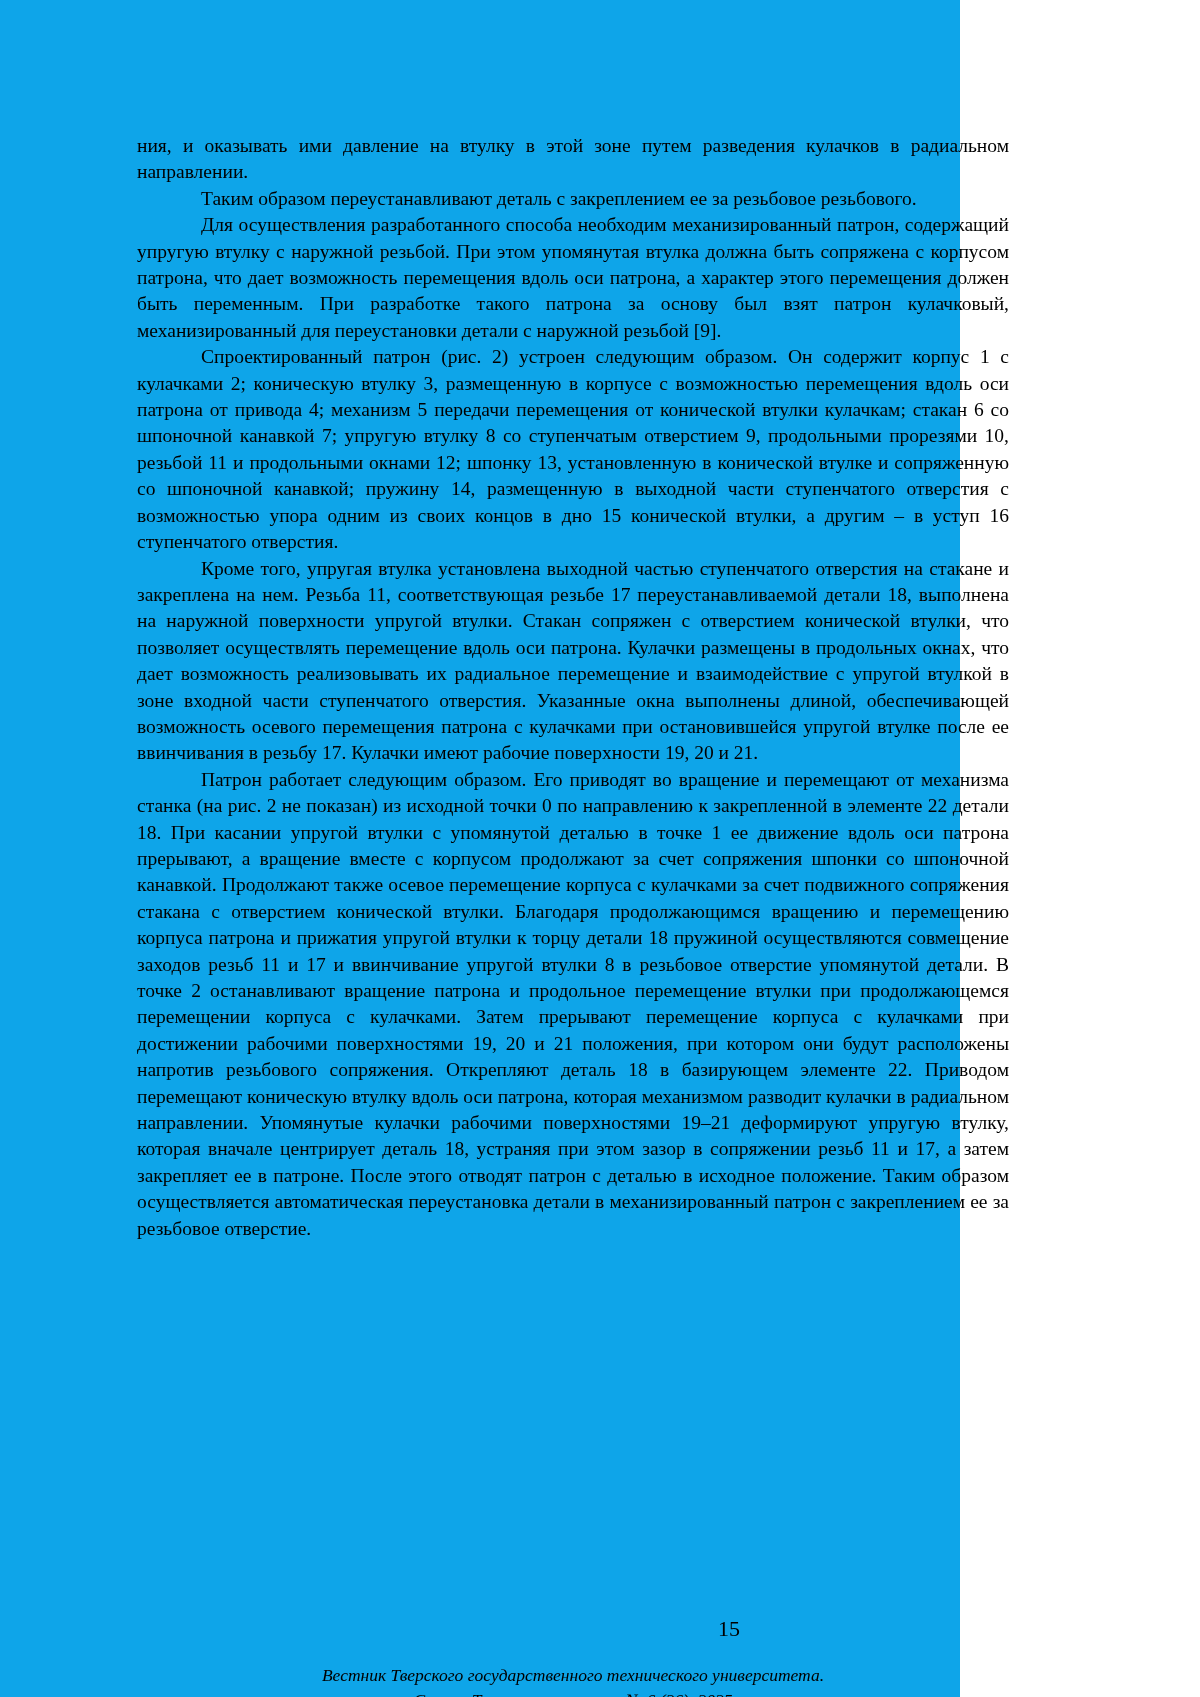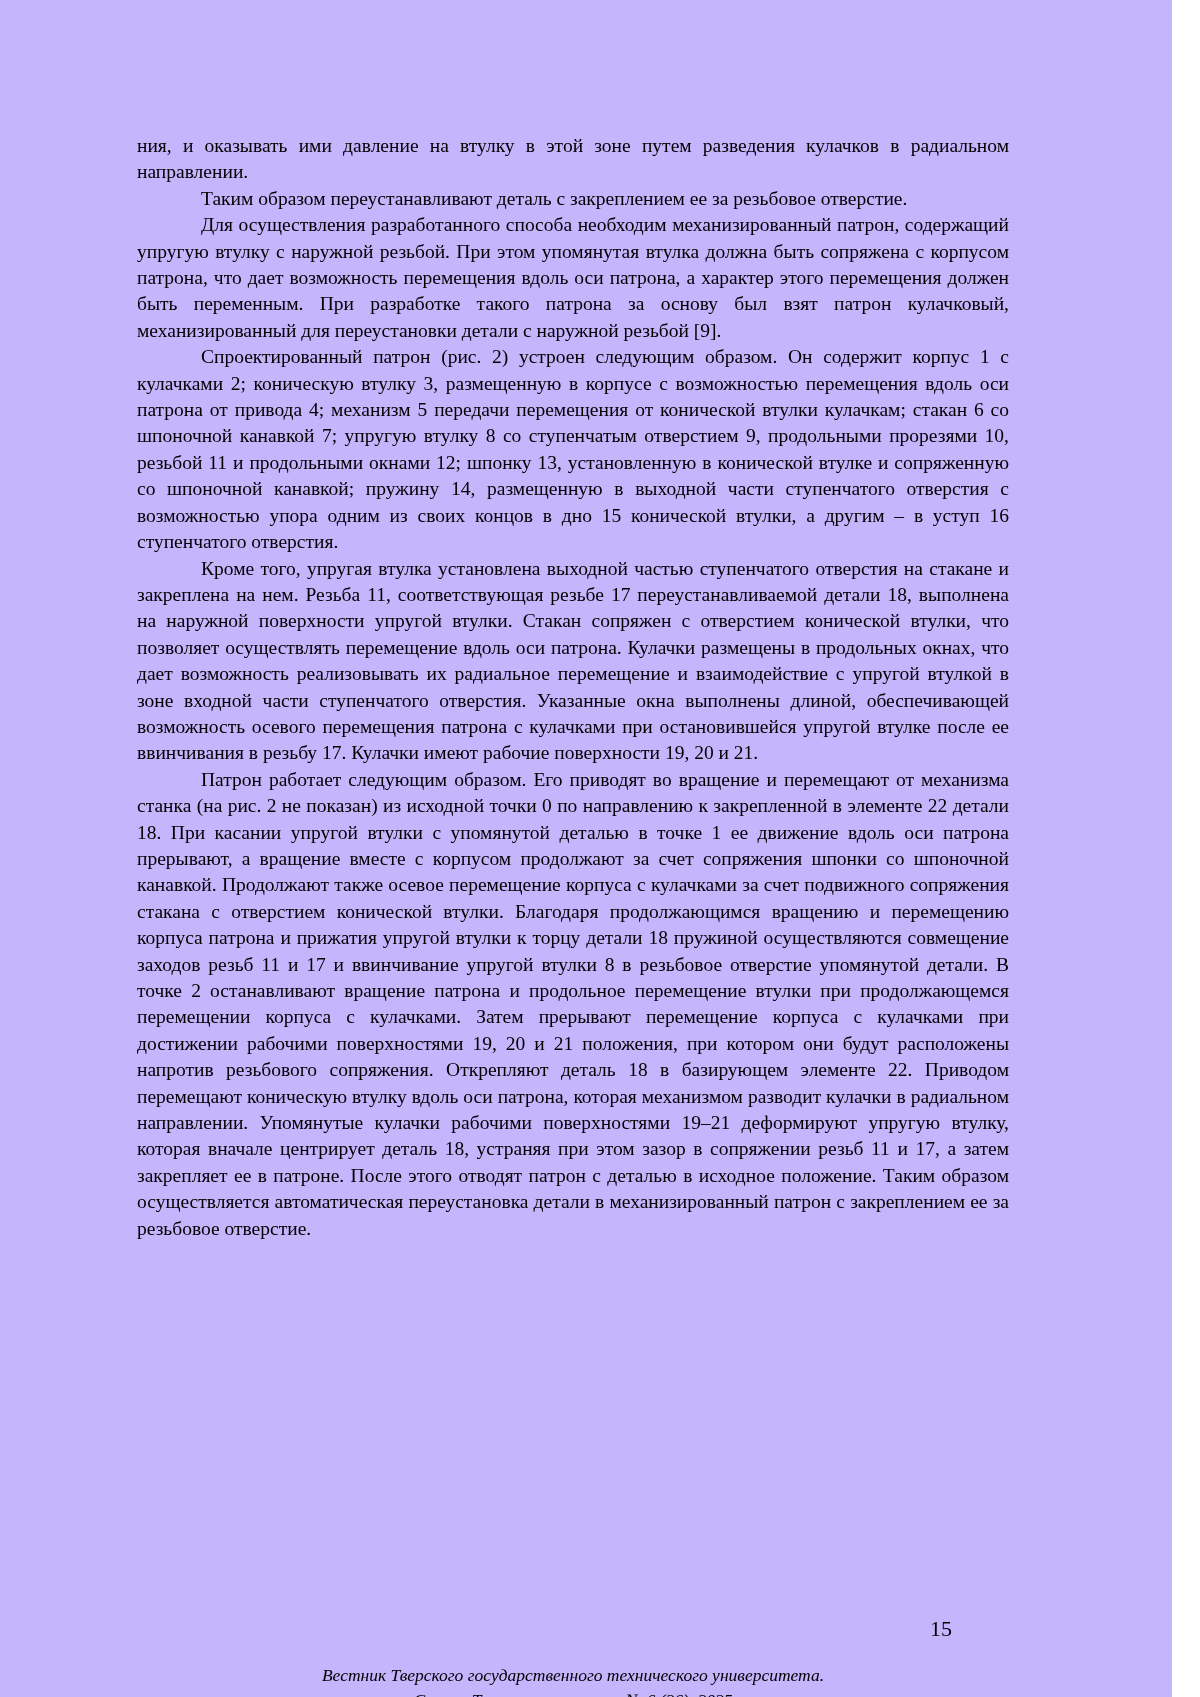--- a/index.html
+++ b/index.html
@@ -9,24 +9,24 @@
   }
   body {
     width: 1200px;
     height: 1697px;
     overflow: hidden;
     font-family: "Liberation Serif", "DejaVu Serif", serif;
     color: #000000;
   }
   .page {
     position: relative;
-    width: 1172px;
+    width: 960px;
     height: 1697px;
     box-sizing: border-box;
-    background: #c4b5fd;
+    background: #0ea5e9;
   }
   .text-block {
     position: absolute;
     left: 137px;
     top: 133px;
     width: 872px;
     font-size: 19.5px;
     line-height: 26.4px;
     text-align: justify;
   }
@@ -57,21 +57,21 @@
     line-height: 26px;
   }
 </style>
 </head>
 <body>
 
 <div class="page">
 
   <div class="text-block">
     <p class="para no-indent">ния, и оказывать ими давление на втулку в этой зоне путем разведения кулачков в радиальном направлении.</p>
-    <p class="para">Таким образом переустанавливают деталь с закреплением ее за резьбовое отверстие.</p>
+    <p class="para">Таким образом переустанавливают деталь с закреплением ее за резьбовое резьбового.</p>
     <p class="para">Для осуществления разработанного способа необходим механизированный патрон, содержащий упругую втулку с наружной резьбой. При этом упомянутая втулка должна быть сопряжена с корпусом патрона, что дает возможность перемещения вдоль оси патрона, а характер этого перемещения должен быть переменным. При разработке такого патрона за основу был взят патрон кулачковый, механизированный для переустановки детали с наружной резьбой [9].</p>
     <p class="para">Спроектированный патрон (рис. 2) устроен следующим образом. Он содержит корпус 1 с кулачками 2; коническую втулку 3, размещенную в корпусе с возможностью перемещения вдоль оси патрона от привода 4; механизм 5 передачи перемещения от конической втулки кулачкам; стакан 6 со шпоночной канавкой 7; упругую втулку 8 со ступенчатым отверстием 9, продольными прорезями 10, резьбой 11 и продольными окнами 12; шпонку 13, установленную в конической втулке и сопряженную со шпоночной канавкой; пружину 14, размещенную в выходной части ступенчатого отверстия с возможностью упора одним из своих концов в дно 15 конической втулки, а другим – в уступ 16 ступенчатого отверстия.</p>
     <p class="para">Кроме того, упругая втулка установлена выходной частью ступенчатого отверстия на стакане и закреплена на нем. Резьба 11, соответствующая резьбе 17 переустанавливаемой детали 18, выполнена на наружной поверхности упругой втулки. Стакан сопряжен с отверстием конической втулки, что позволяет осуществлять перемещение вдоль оси патрона. Кулачки размещены в продольных окнах, что дает возможность реализовывать их радиальное перемещение и взаимодействие с упругой втулкой в зоне входной части ступенчатого отверстия. Указанные окна выполнены длиной, обеспечивающей возможность осевого перемещения патрона с кулачками при остановившейся упругой втулке после ее ввинчивания в резьбу 17. Кулачки имеют рабочие поверхности 19, 20 и 21.</p>
     <p class="para">Патрон работает следующим образом. Его приводят во вращение и перемещают от механизма станка (на рис. 2 не показан) из исходной точки 0 по направлению к закрепленной в элементе 22 детали 18. При касании упругой втулки с упомянутой деталью в точке 1 ее движение вдоль оси патрона прерывают, а вращение вместе с корпусом продолжают за счет сопряжения шпонки со шпоночной канавкой. Продолжают также осевое перемещение корпуса с кулачками за счет подвижного сопряжения стакана с отверстием конической втулки. Благодаря продолжающимся вращению и перемещению корпуса патрона и прижатия упругой втулки к торцу детали 18 пружиной осуществляются совмещение заходов резьб 11 и 17 и ввинчивание упругой втулки 8 в резьбовое отверстие упомянутой детали. В точке 2 останавливают вращение патрона и продольное перемещение втулки при продолжающемся перемещении корпуса с кулачками. Затем прерывают перемещение корпуса с кулачками при достижении рабочими поверхностями 19, 20 и 21 положения, при котором они будут расположены напротив резьбового сопряжения. Открепляют деталь 18 в базирующем элементе 22. Приводом перемещают коническую втулку вдоль оси патрона, которая механизмом разводит кулачки в радиальном направлении. Упомянутые кулачки рабочими поверхностями 19–21 деформируют упругую втулку, которая вначале центрирует деталь 18, устраняя при этом зазор в сопряжении резьб 11 и 17, а затем закрепляет ее в патроне. После этого отводят патрон с деталью в исходное положение. Таким образом осуществляется автоматическая переустановка детали в механизированный патрон с закреплением ее за резьбовое отверстие.</p>
   </div>
 
   <div class="journal-footer">
     <div>Вестник Тверского государственного технического университета.</div>
     <div>Серия «Технические науки». № 6 (26), 2025</div>
   </div>

